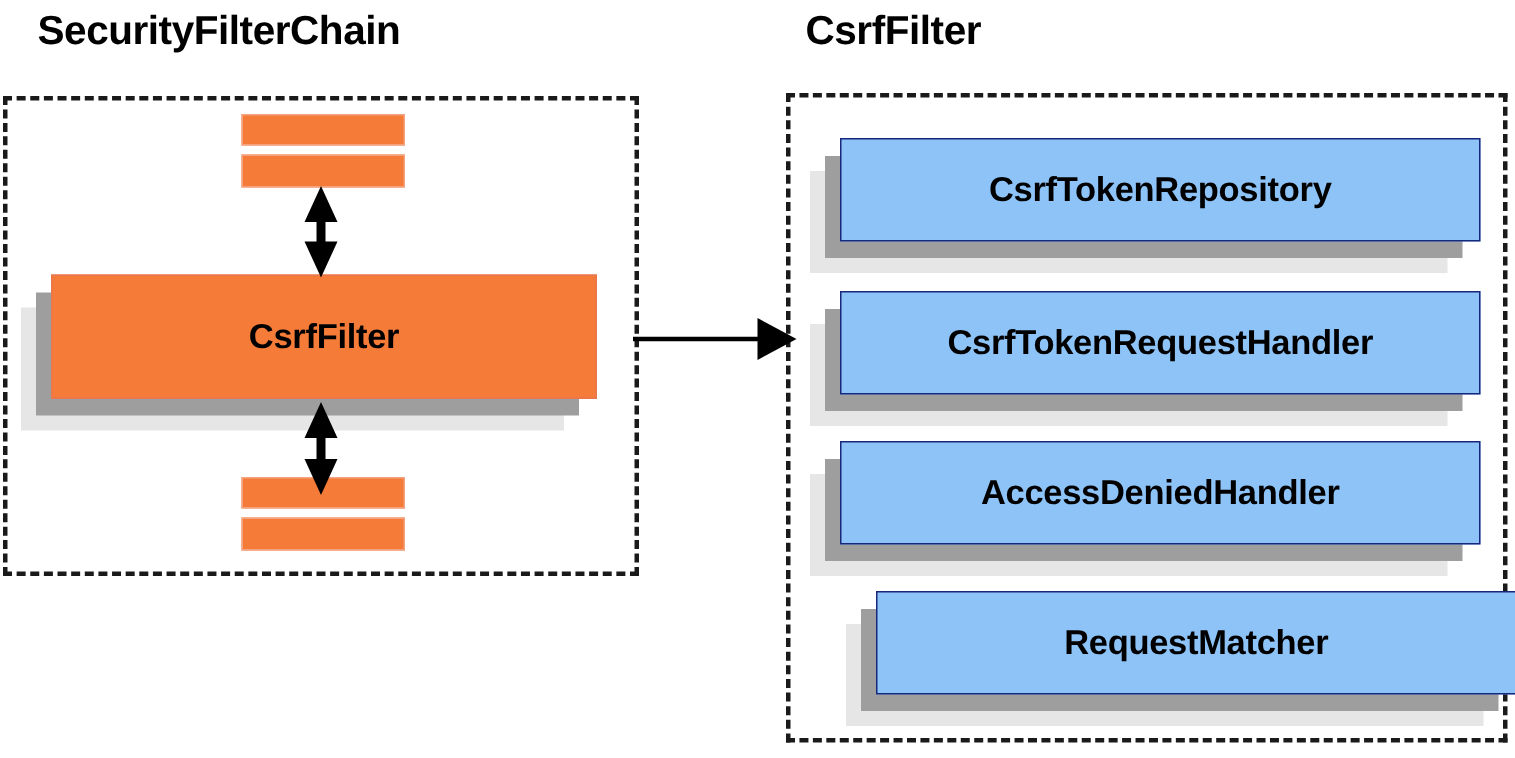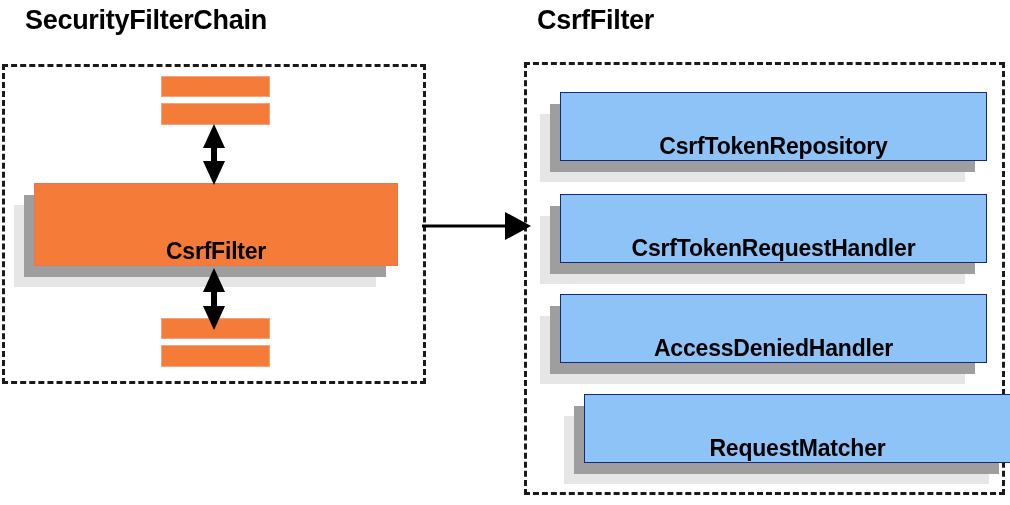--- a/index.html
+++ b/index.html
@@ -48,21 +48,21 @@
     box-sizing: border-box;
   }
   .card .layer {
     position: absolute;
     box-sizing: border-box;
   }
   .card .layer.back  { background: #e6e6e6; }
   .card .layer.mid   { background: #9e9e9e; }
   .card .layer.front {
     display: flex;
-    align-items: flex-end;
+    align-items: center;
     justify-content: center;
   }
   .card .label {
     font-size: 23px;
     font-weight: bold;
     color: #000000;
     white-space: nowrap;
     letter-spacing: -0.2px;
   }
 

